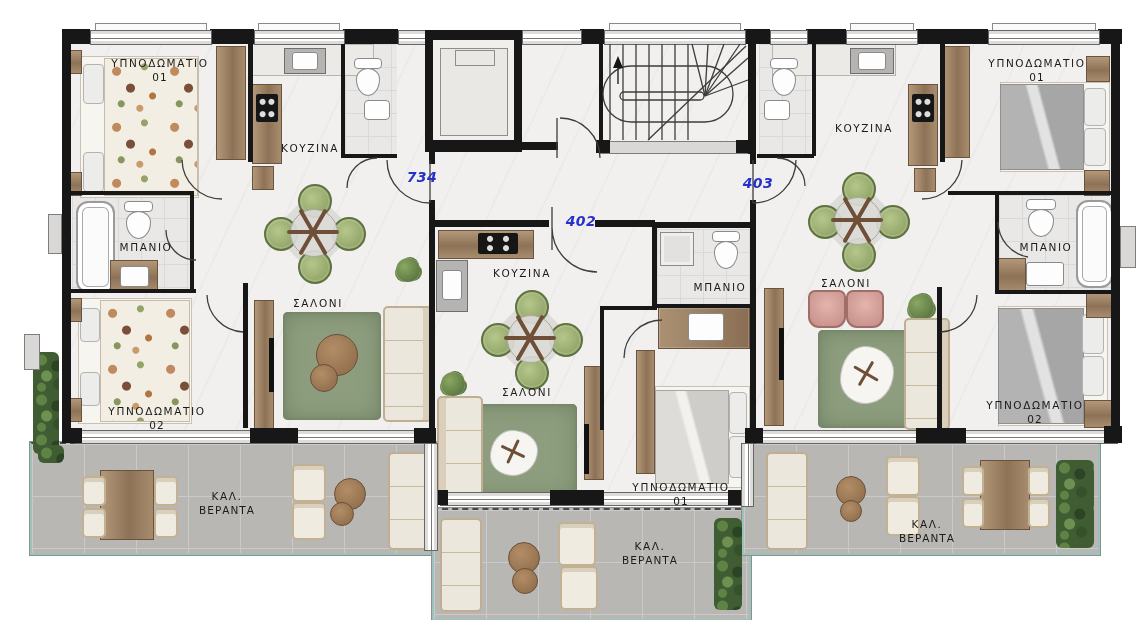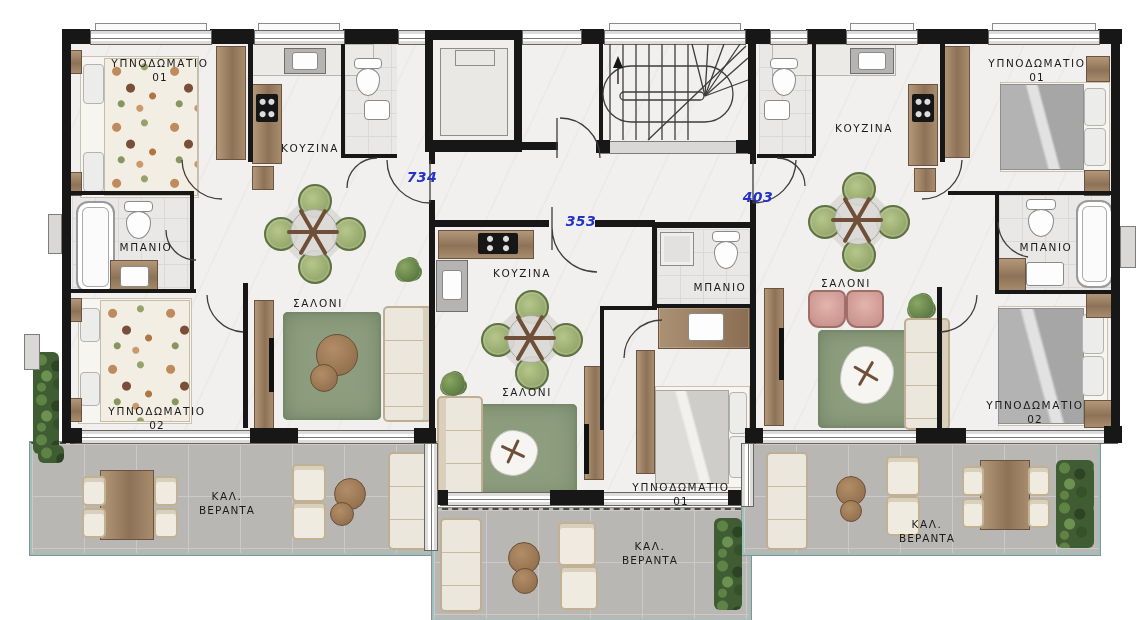--- a/index.html
+++ b/index.html
@@ -391,21 +391,21 @@
     <span>ΜΠΑΝΙΟ</span>
   </div>
   <div class="rlabel" style="left:681px;top:480px">
     <span>ΥΠΝΟΔΩΜΑΤΙΟ</span>
     <span class="idx">01</span>
   </div>
   <div class="rlabel" style="left:650px;top:539px">
     <span>ΚΑΛ.</span>
     <span class="idx">ΒΕΡΑΝΤΑ</span>
   </div>
-  <div class="num" style="left:581px;top:213px">353</div>
+  <div class="num" style="left:581px;top:213px">402</div>
 
   <div class="rlabel" style="left:1037px;top:56px">
     <span>ΥΠΝΟΔΩΜΑΤΙΟ</span>
     <span class="idx">01</span>
   </div>
   <div class="rlabel" style="left:864px;top:121px">
     <span>ΚΟΥΖΙΝΑ</span>
   </div>
   <div class="rlabel" style="left:1046px;top:240px">
     <span>ΜΠΑΝΙΟ</span>
@@ -414,15 +414,15 @@
     <span>ΥΠΝΟΔΩΜΑΤΙΟ</span>
     <span class="idx">02</span>
   </div>
   <div class="rlabel" style="left:846px;top:276px">
     <span>ΣΑΛΟΝΙ</span>
   </div>
   <div class="rlabel" style="left:927px;top:517px">
     <span>ΚΑΛ.</span>
     <span class="idx">ΒΕΡΑΝΤΑ</span>
   </div>
-  <div class="num" style="left:758px;top:189px">403</div>
+  <div class="num" style="left:758px;top:175px">403</div>
 
 </div>
 
 </body></html>

